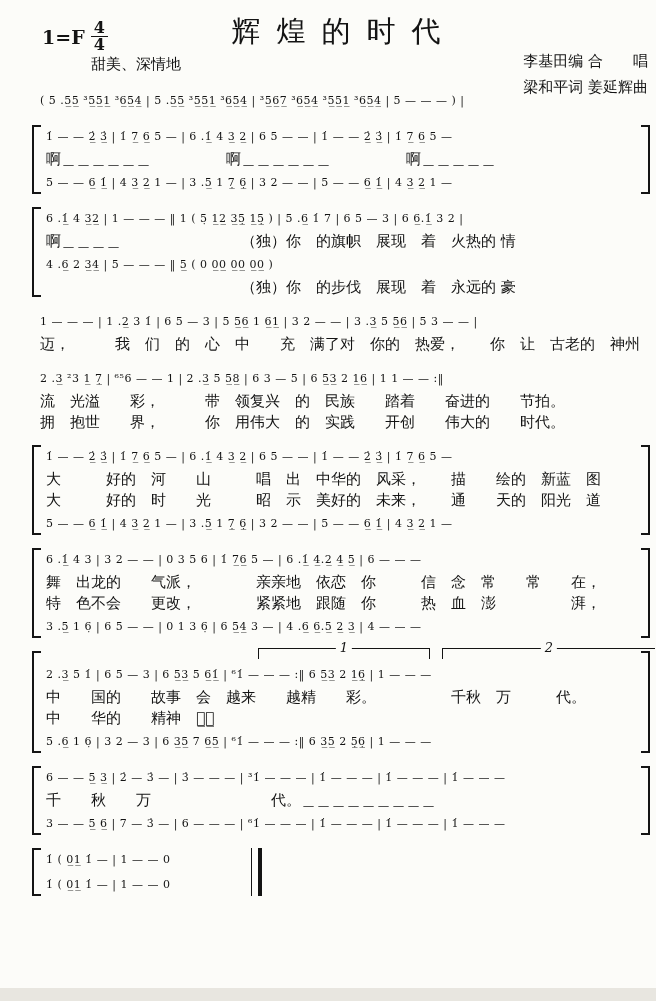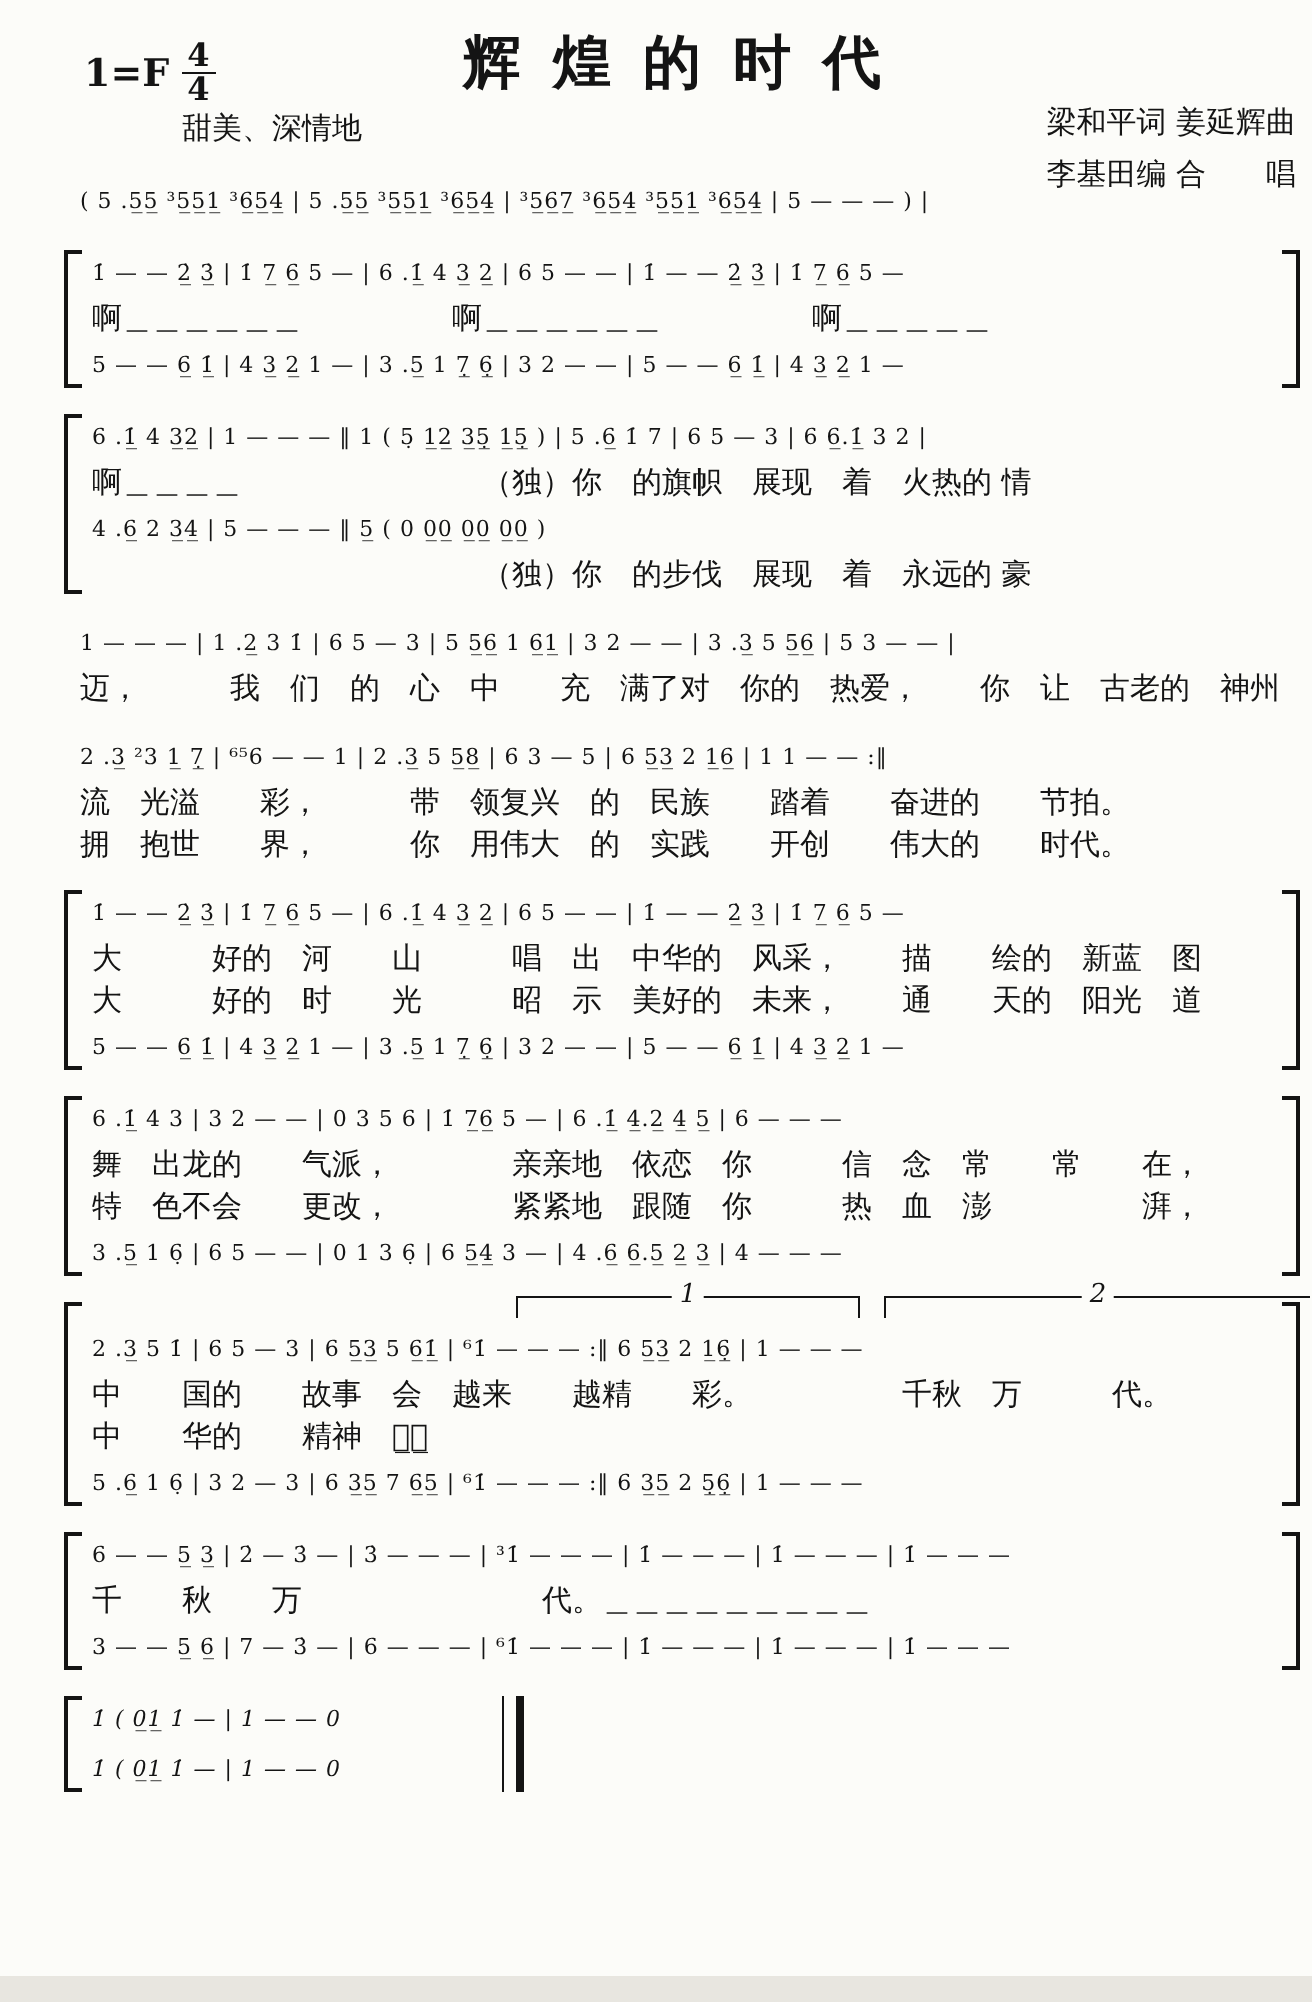--- a/index.html
+++ b/index.html
@@ -13,61 +13,61 @@
     padding:8px 8px 0 40px;
     overflow:hidden;
   }
   
   .hdr{position:relative;height:80px;}
   .keytime{position:absolute;left:2px;top:12px;font-size:19px;font-weight:bold;display:flex;align-items:center;gap:6px;}
   .frac{display:inline-flex;flex-direction:column;align-items:center;font-size:16px;line-height:1;font-weight:bold;}
   .frac .num{padding:0 3px;}
   .frac .den{padding:0 3px;border-top:1.5px solid #141414;}
   .title{position:absolute;left:50%;top:4px;transform:translateX(-50%);
-         font-size:29px;font-weight:bold;letter-spacing:16px;white-space:nowrap;}
+         font-size:29px;font-weight:normal;letter-spacing:16px;white-space:nowrap;}
   .tempo{position:absolute;left:18px;top:47px;font-size:15px;margin-left:33px;}
   .credits{position:absolute;right:0;top:40px;text-align:right;font-size:15px;line-height:1.75;}
   
   .system{position:relative;margin-bottom:11px;}
   .music{font-size:11px;line-height:25px;white-space:pre;letter-spacing:.5px;}
   .lyric{font-size:15px;line-height:21px;white-space:pre;}
   .duet{padding-left:6px;}
   .vbrk-l{position:absolute;left:-8px;top:1px;bottom:1px;width:7px;
           border-left:2px solid #141414;border-top:2px solid #141414;border-bottom:2px solid #141414;}
   .vbrk-r{position:absolute;right:-2px;top:1px;bottom:1px;width:7px;
           border-right:2px solid #141414;border-top:2px solid #141414;border-bottom:2px solid #141414;}
   .finalbar{position:absolute;right:-4px;top:1px;bottom:1px;width:6px;
           border-left:1.5px solid #141414;border-right:4px solid #141414;}
   .volta{position:absolute;top:-2px;height:10px;border-top:1.5px solid #141414;border-left:1.5px solid #141414;}
   .volta .vlab{position:absolute;top:-9px;left:50%;transform:translateX(-50%);
           background:#fcfcf9;padding:0 4px;font-size:13px;font-style:italic;}
   .v1{left:218px;width:170px;border-right:1.5px solid #141414;}
   .v2{left:402px;width:212px;}
   .sys-volta{padding-top:12px;}
-  .short{display:inline-block;width:212px;font-style:italic;}
+  .short{display:inline-block;width:212px;}
   .footer{position:absolute;left:290px;bottom:12px;font-size:15px;letter-spacing:1px;}
 </style>
 </head>
 <body>
 
 <div class="page">
 
   <div class="hdr">
     <div class="keytime">
       <span>1=F</span>
       <span class="frac">
         <span class="num">4</span>
         <span class="den">4</span>
       </span>
     </div>
     <div class="title">辉煌的时代</div>
     <div class="tempo">甜美、深情地</div>
     <div class="credits">
+      <div>李基田编 合　　唱</div>
       <div>梁和平词 姜延辉曲</div>
-      <div>李基田编 合　　唱</div>
     </div>
   </div>
 
   
   <div class="system">
     <div class="music">( 5 .5̲5̲ ³5̲5̲1̲ ³6̲5̲4̲ | 5 .5̲5̲ ³5̲5̲1̲ ³6̲5̲4̲ | ³5̲6̲7̲ ³6̲5̲4̲ ³5̲5̲1̲ ³6̲5̲4̲ | 5 — — — ) |</div>
   </div>
 
   
   <div class="system duet">

